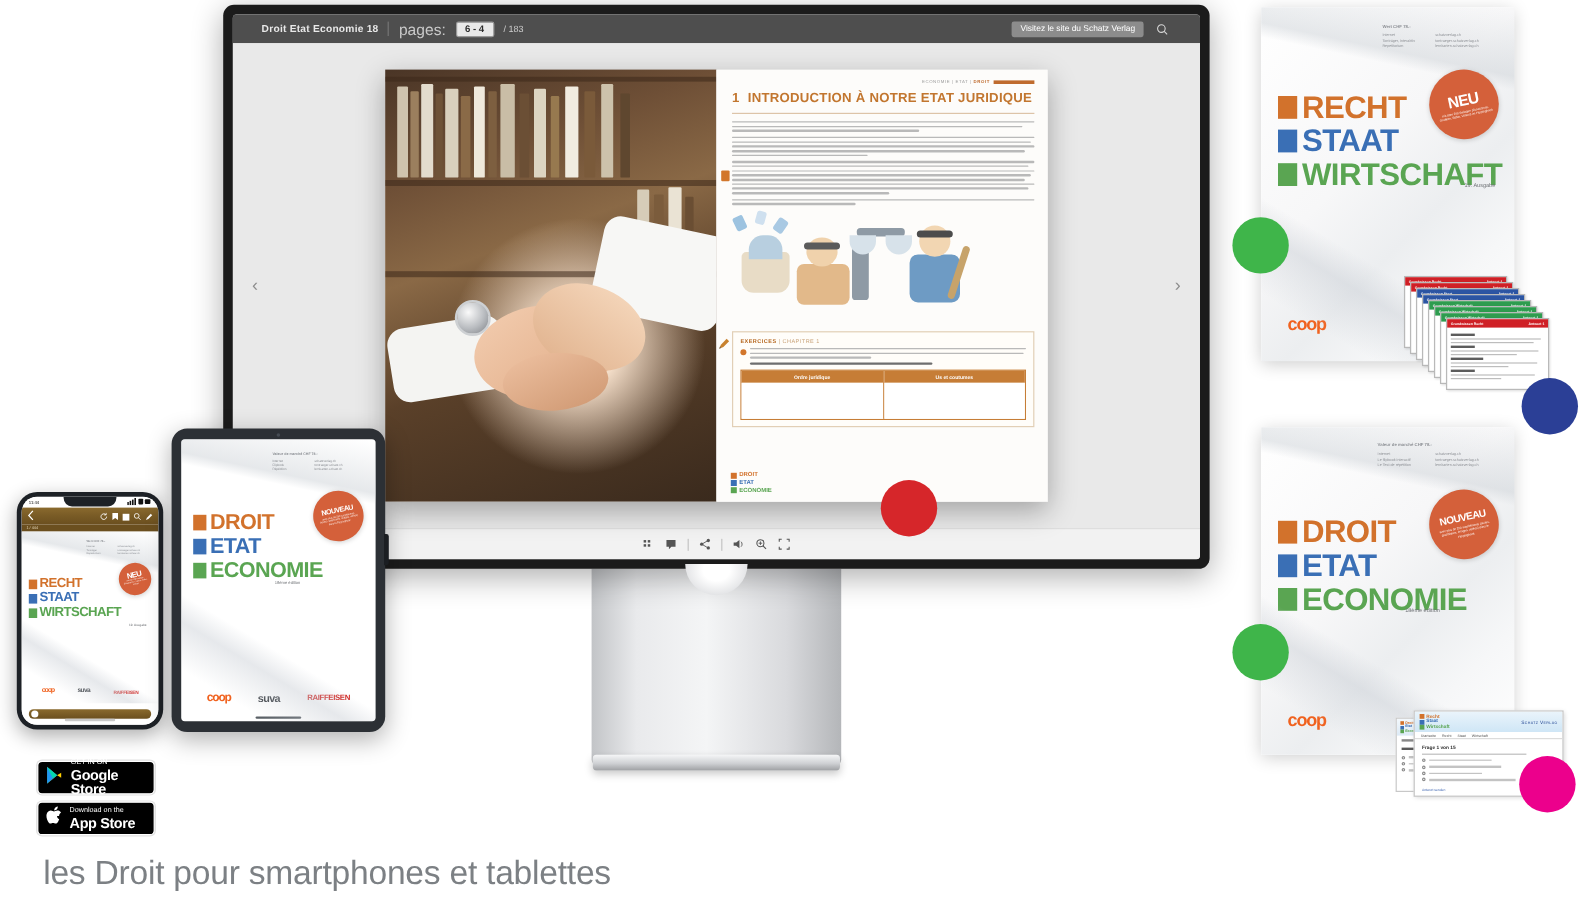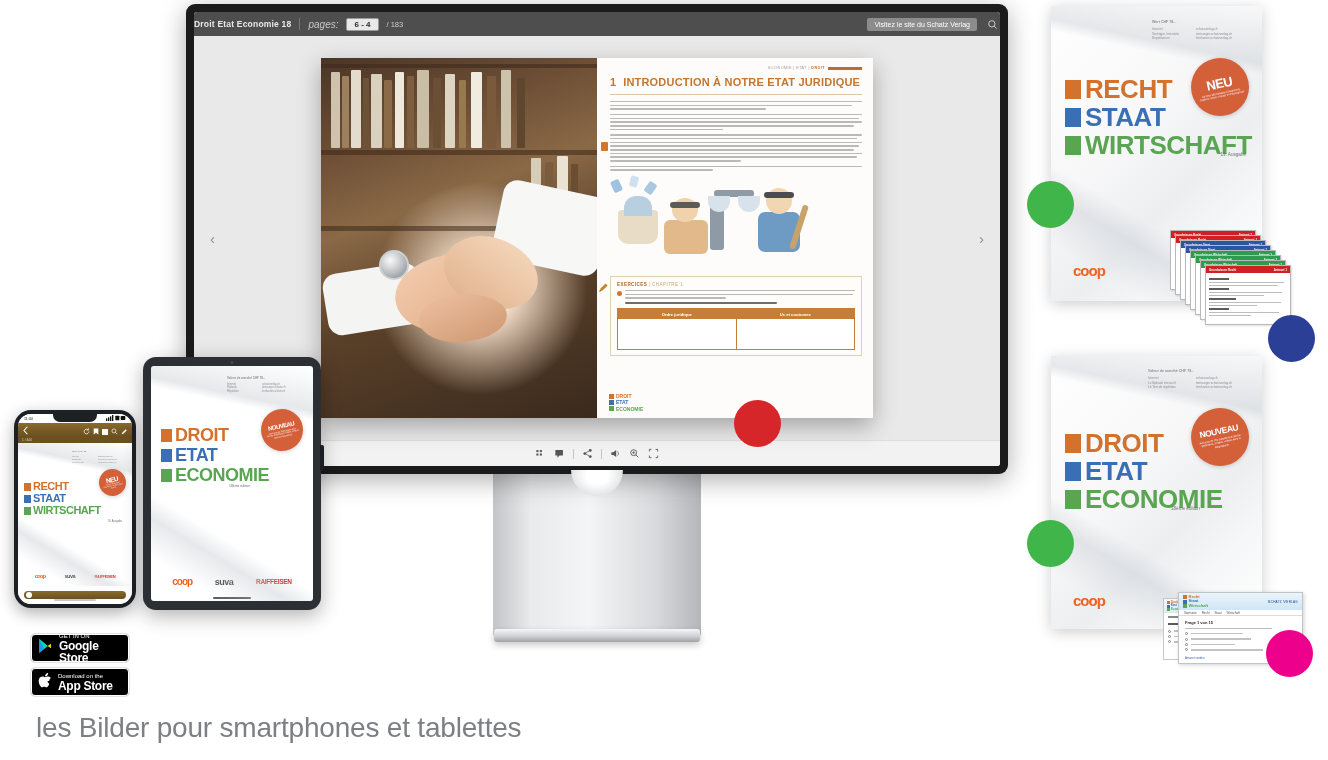--- a/index.html
+++ b/index.html
@@ -13,24 +13,24 @@
 
   
   #monitor { position:absolute; left:186px; top:4px; width:822px; height:470px;
              background:#1b1b1b; border-radius:9px; padding:8px;
              box-shadow:0 6px 26px rgba(0,0,0,.32); }
   #screen { width:100%; height:100%; background:#ececec; border-radius:3px; overflow:hidden;
             display:flex; flex-direction:column; position:relative; }
 
   
   #fb-toolbar { height:24px; background:#4e4e4e; display:flex; align-items:center;
-                padding:0 0; gap:8px; flex:0 0 24px;justify-content:space-between; }
+                padding:0 24px; gap:8px; flex:0 0 24px;justify-content:space-between; }
   .tb-title { color:#e8e8e8; font-size:8.5px; font-weight:bold; letter-spacing:.2px; }
   .tb-sep { width:1px; height:12px; background:#757575; }
-  .tb-lbl { color:#c9c9c9; font-size:10px;font-style:italic; }
+  .tb-lbl { color:#c9c9c9; font-size:13px; }
   .tb-pagebox { background:#e9e9e9; border:1px solid #9a9a9a; border-radius:2px;
                 color:#2c2c2c; font-size:8px; font-weight:bold; padding:1px 7px; }
   .tb-total { color:#cfcfcf; font-size:7.5px; }
   .tb-spacer { flex:1; }
   .tb-btn { background:#8c8c8c; color:#fff; font-size:7px; padding:3px 7px; border-radius:2px;
             white-space:nowrap; }
   .tb-search { width:15px; height:15px; display:flex; align-items:center; justify-content:center; }
 
   
   #book-area { flex:1; position:relative; background:#e9e9e9;
@@ -851,14 +851,14 @@
         <path d="M11.2 9.1c0-2 1.6-3 1.7-3-1-1.4-2.4-1.6-2.9-1.6-1.2-.1-2.4.7-3 .7-.6 0-1.6-.7-2.6-.7C3.1 4.5 1.9 5.3 1.2 6.6.1 8.7.9 11.8 2 13.5c.5.8 1.2 1.8 2.1 1.8.8 0 1.1-.5 2.1-.5s1.3.5 2.2.5c.9 0 1.5-.8 2-1.6.6-.9.9-1.9.9-1.9s-1.8-.7-1.8-2.7z" fill="#fff"></path>
         <path d="M9.4 3.3c.5-.6.8-1.4.7-2.3-.7 0-1.6.5-2.1 1.1-.5.5-.9 1.4-.8 2.2.8.1 1.7-.4 2.2-1z" fill="#fff"></path>
       </svg>
     </span>
     <span style="display:flex;flex-direction:column">
       <span class="sb-txt-small">Download on the</span>
       <span class="sb-txt-big">App Store</span>
     </span>
   </div>
 
-  <div class="caption">les Bilder pour smartphones et tablettes</div>
+  <div class="caption">les Droit pour smartphones et tablettes</div>
 </div>
 
 </body></html>

